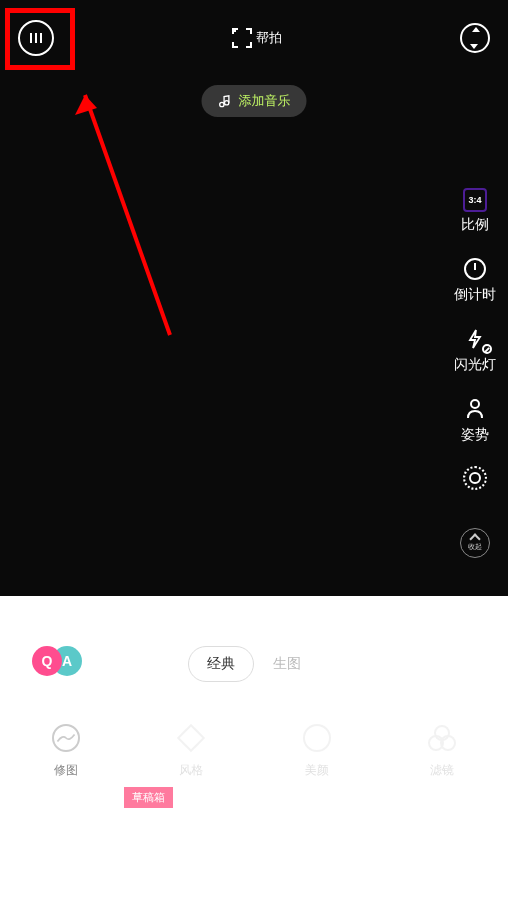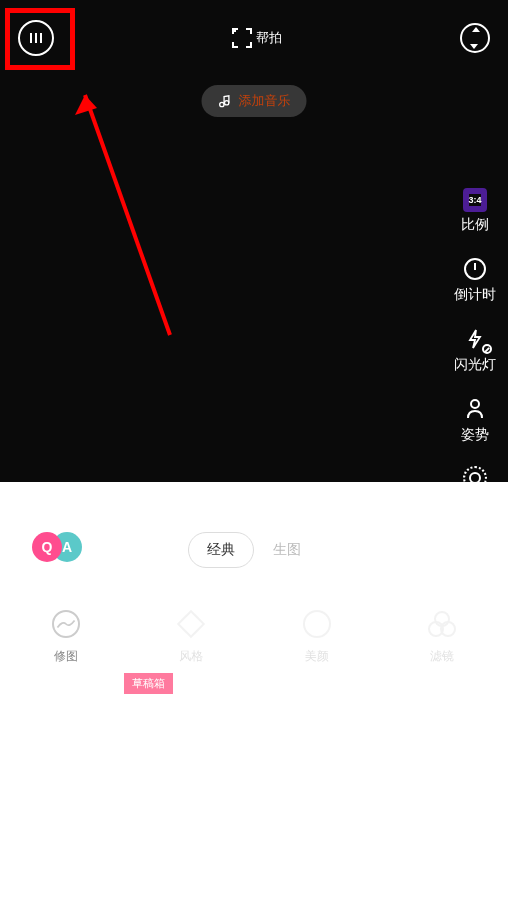--- a/index.html
+++ b/index.html
@@ -1,18 +1,18 @@
 <!DOCTYPE html>
 <html><head>
   <meta charset="utf-8">
   <style>
     * { margin: 0; padding: 0; box-sizing: border-box; }
     body { width: 508px; height: 905px; background: #fff; font-family: -apple-system, "PingFang SC", sans-serif; overflow: hidden; }
     
-    .camera-view { position: relative; width: 100%; height: 482px; background: #0a0a0a; }
+    .camera-view { position: relative; width: 100%; height: 596px; background: #0a0a0a; }
     
     .top-bar { position: absolute; top: 20px; left: 0; right: 0; display: flex; align-items: center; justify-content: space-between; padding: 0 18px; }
     
     .menu-btn { width: 36px; height: 36px; border: 2px solid #fff; border-radius: 50%; display: flex; align-items: center; justify-content: center; gap: 3px; }
     .menu-btn span { width: 2px; height: 10px; background: #fff; display: block; }
     
     .help-capture { display: flex; align-items: center; gap: 4px; color: #fff; font-size: 13px; }
     .help-icon { width: 20px; height: 20px; position: relative; }
     .help-icon::before, .help-icon::after { content: ''; position: absolute; border: 2px solid #fff; }
     .corner { position: absolute; width: 6px; height: 6px; border: 2px solid #fff; }
@@ -21,31 +21,31 @@
     .corner.bl { bottom: 0; left: 0; border-right: none; border-top: none; }
     .corner.br { bottom: 0; right: 0; border-left: none; border-top: none; }
     
     .switch-btn { width: 30px; height: 30px; border: 2px solid #fff; border-radius: 50%; position: relative; }
     .switch-btn::before, .switch-btn::after { content: ''; position: absolute; width: 0; height: 0; }
     .switch-btn::before { top: 2px; left: 10px; border-left: 4px solid transparent; border-right: 4px solid transparent; border-bottom: 5px solid #fff; }
     .switch-btn::after { bottom: 2px; right: 10px; border-left: 4px solid transparent; border-right: 4px solid transparent; border-top: 5px solid #fff; }
     
     .highlight-box { position: absolute; top: 8px; left: 5px; width: 70px; height: 62px; border: 5px solid #ff0000; z-index: 10; pointer-events: none; }
     
-    .add-music { position: absolute; top: 85px; left: 50%; transform: translateX(-50%); background: rgba(60,60,60,0.9); padding: 7px 16px; border-radius: 20px; display: flex; align-items: center; gap: 7px; color: #c2410c; font-size: 13px; }
+    .add-music { position: absolute; top: 85px; left: 50%; transform: translateX(-50%); background: rgba(60,60,60,0.9); padding: 7px 16px; border-radius: 20px; display: flex; align-items: center; gap: 7px; color: #bef264; font-size: 13px; }
     .music-icon { width: 14px; height: 14px; }
     
     .arrow-line { position: absolute; top: 75px; left: 40px; width: 200px; height: 280px; z-index: 9; pointer-events: none; }
     
     .side-tools { position: absolute; right: 12px; top: 188px; display: flex; flex-direction: column; gap: 22px; align-items: center; }
     .tool-item { display: flex; flex-direction: column; align-items: center; gap: 4px; color: #fff; }
     .tool-icon { width: 26px; height: 26px; display: flex; align-items: center; justify-content: center; }
     .tool-label { font-size: 14px; }
     
-    .ratio-icon { width: 24px; height: 24px; border: 6px solid #4c1d95; border-radius: 4px; font-size: 9px; color: #fff; display: flex; align-items: center; justify-content: center; font-weight: bold; }
+    .ratio-icon { width: 24px; height: 24px; border: 2px solid #4c1d95; border-radius: 4px; font-size: 9px; color: #fff; display: flex; align-items: center; justify-content: center; font-weight: bold; }
     .timer-icon { width: 22px; height: 22px; border: 2px solid #fff; border-radius: 50%; position: relative; }
     .timer-icon::before { content: ''; position: absolute; top: 3px; left: 50%; width: 2px; height: 7px; background: #fff; transform: translateX(-50%); }
     .flash-icon { position: relative; }
     .bolt { width: 14px; height: 20px; }
     .flash-off { position: absolute; bottom: -2px; right: -4px; width: 10px; height: 10px; border: 2px solid #fff; border-radius: 50%; background: #0a0a0a; }
     .flash-off::before { content: ''; position: absolute; top: 50%; left: 0; right: 0; height: 2px; background: #fff; transform: rotate(-45deg); }
     .pose-icon { width: 22px; height: 22px; }
     .beauty-icon { width: 24px; height: 24px; border: 2px dotted #fff; border-radius: 50%; position: relative; }
     .beauty-icon::before { content: ''; position: absolute; top: 50%; left: 50%; transform: translate(-50%,-50%); width: 8px; height: 8px; border: 2px solid #fff; border-radius: 50%; }
     

